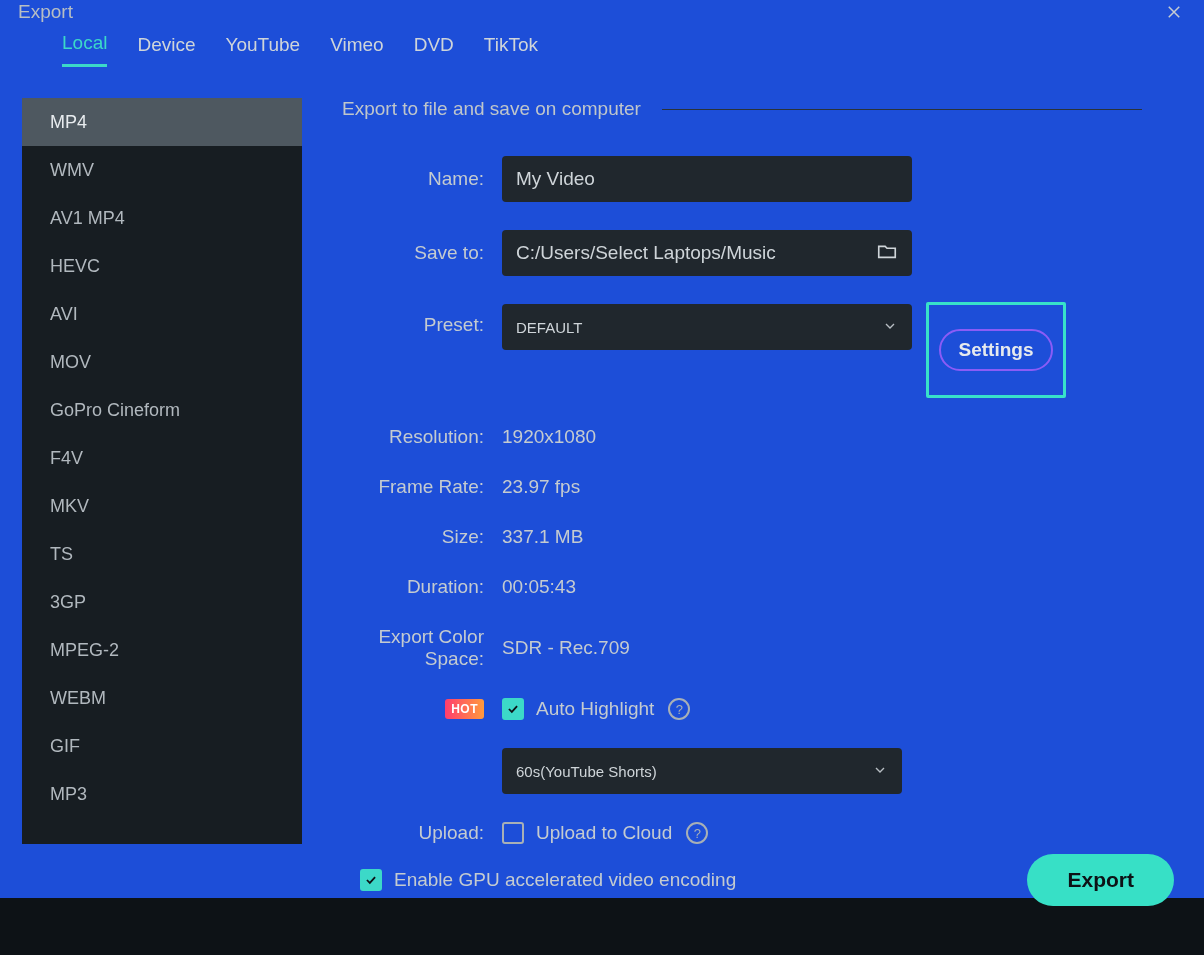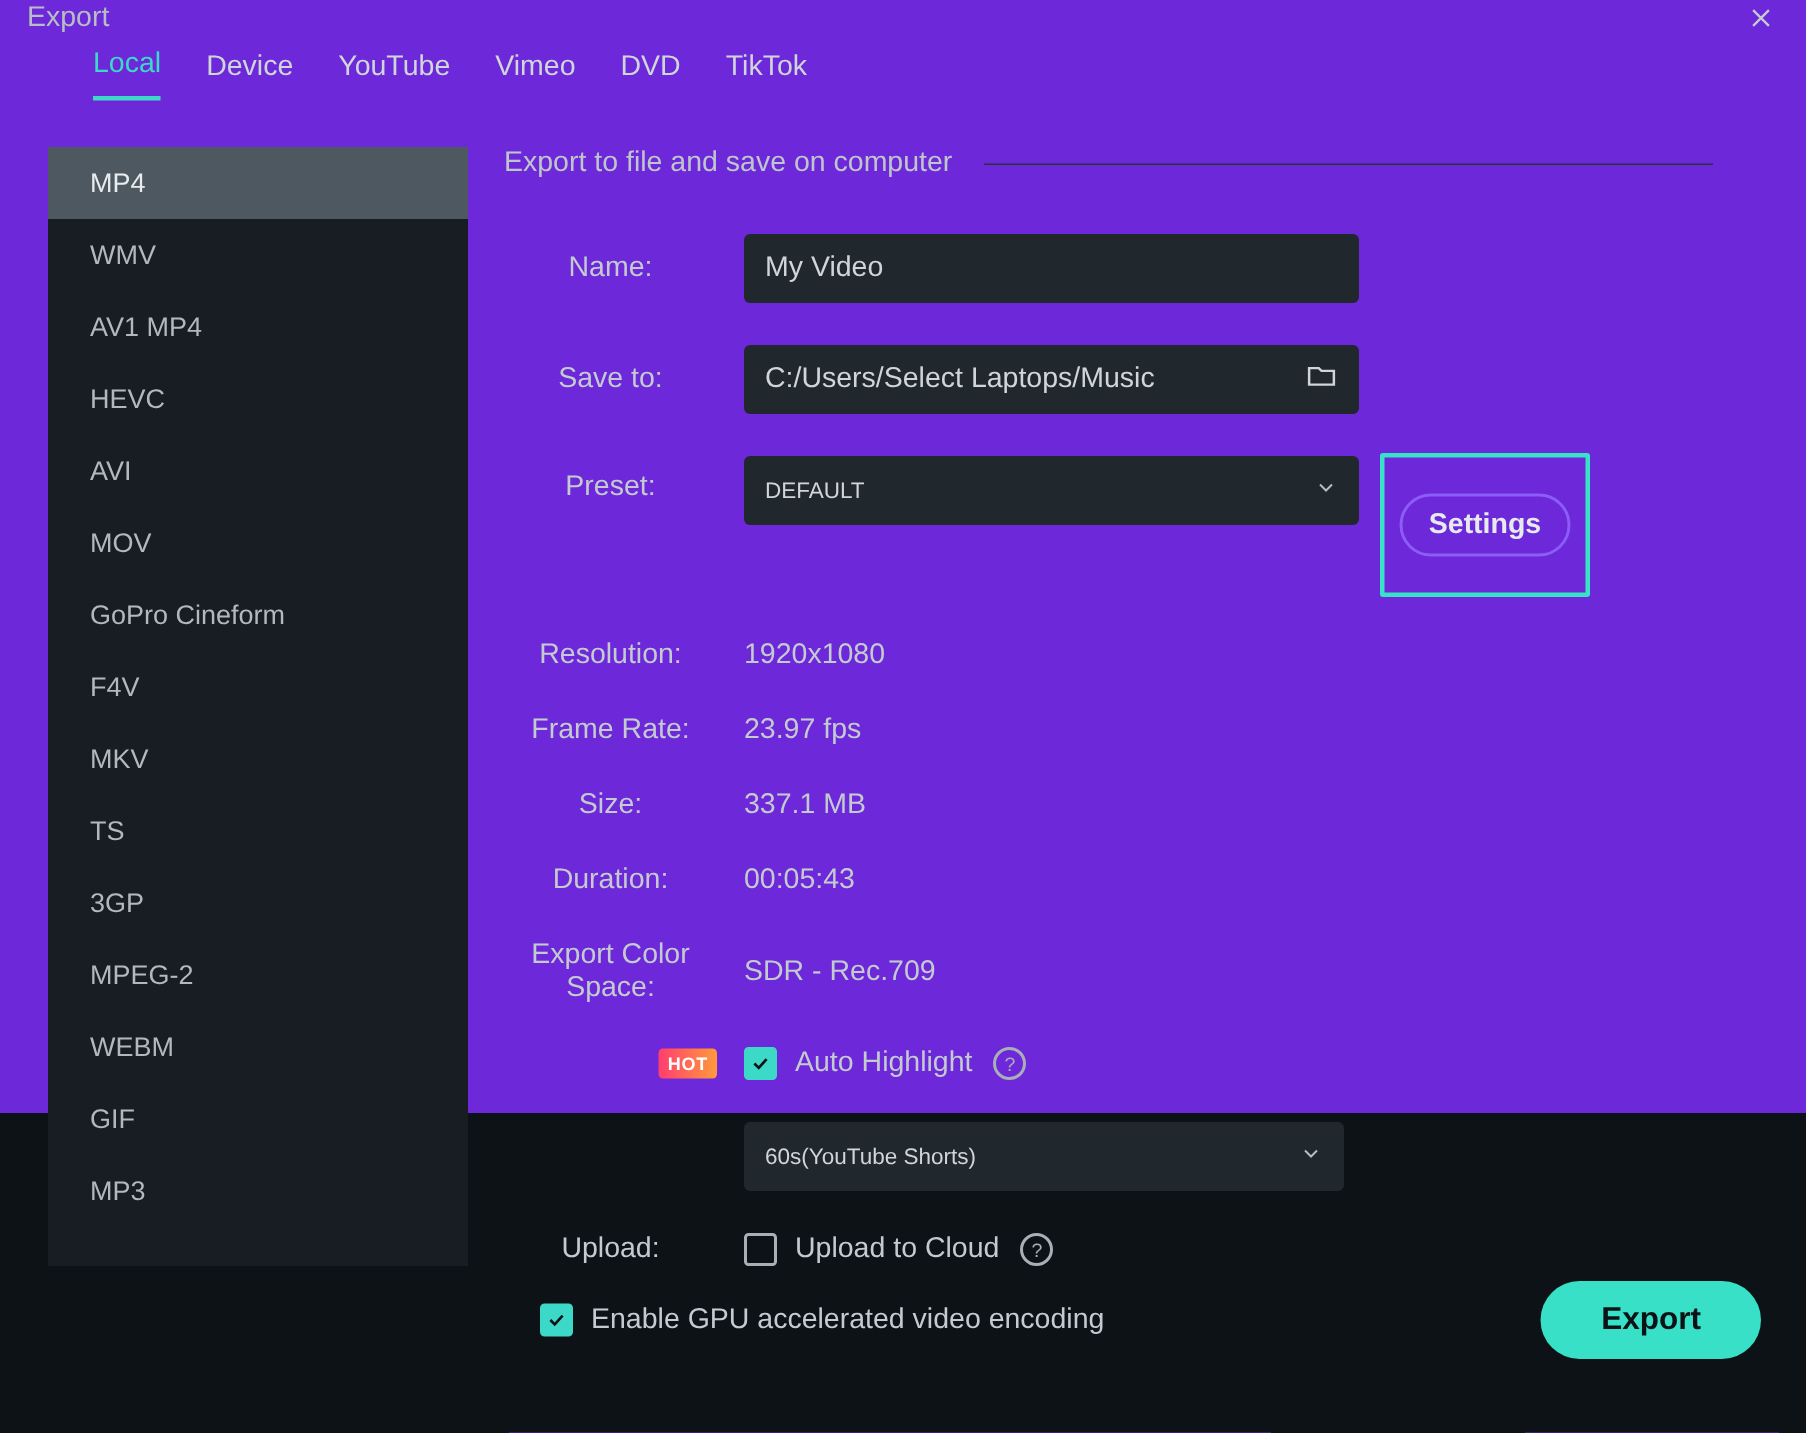--- a/index.html
+++ b/index.html
@@ -1,45 +1,45 @@
 <!DOCTYPE html>
 <html><head>
 <meta charset="utf-8">
 <style>
   * { box-sizing: border-box; margin: 0; padding: 0; font-family: -apple-system, BlinkMacSystemFont, "Segoe UI", Arial, sans-serif; }
   body { background: #0d1216; width: 1204px; height: 955px; overflow: hidden; color: #a8b0b6; }
 
-  .window { width: 1204px; height: 742px; background: #6d28d9; display: flex; flex-direction: column; }
+  .window { width: 1204px; height: 898px; background: #1d4ed8; display: flex; flex-direction: column; }
 
   
   .titlebar { height: 50px; display: flex; align-items: center; justify-content: space-between; padding: 0 18px; }
   .titlebar-title { font-size: 19px; color: #b7bec3; }
   .close-btn { width: 24px; height: 24px; display:flex; align-items:center; justify-content:center; cursor:pointer; }
   .close-btn svg { width: 18px; height:18px; stroke:#c6cdd2; stroke-width:2; }
 
   
   .tabs { display:flex; gap: 30px; padding: 0 22px; height: 46px; align-items: center; border-bottom: 1px solid #00000000; margin-left: 40px; }
   .tab { font-size: 19px; color:#cfd5d9; padding: 8px 0 10px 0; cursor:pointer; }
   .tab.active { color:#3cd9c8; border-bottom: 3px solid #3cd9c8; }
 
-  .body { flex:1; display:flex; padding: 30px 22px 10px 32px; gap: 24px; }
+  .body { flex:1; display:flex; padding: 30px 22px 10px 22px; gap: 40px; }
 
   
   .sidebar { width: 280px; background:#171d22; display:flex; flex-direction:column; }
   .fmt-item { height: 48px; display:flex; align-items:center; padding-left: 28px; font-size: 18px; color:#b1b8be; cursor:pointer; }
   .fmt-item.active { background:#4e5860; color:#e8ecef; }
 
   
   .main { flex:1; display:flex; flex-direction:column; }
   .section-title { font-size: 19px; color:#bfc6cb; margin-bottom: 0px; position:relative; }
   .section-title::after { content:""; position:absolute; left: 320px; right: 40px; top: 50%; height:1px; background:#2a3238; }
 
   .form { margin-top: 36px; display:flex; flex-direction:column; gap: 28px; }
   .row { display:flex; align-items:center; }
-  .label { width: 160px; text-align:center; font-size: 19px; color:#c4cbd0; padding-right: 18px; }
+  .label { width: 160px; text-align:right; font-size: 19px; color:#c4cbd0; padding-right: 18px; }
   .val { font-size: 19px; color:#c4cbd0; }
   .input-box { width: 410px; height: 46px; background:#20272d; border-radius:4px; display:flex; align-items:center; padding: 0 14px; font-size: 19px; color:#cfd5d9; }
   .input-box.with-icon { justify-content:space-between; }
   .folder-icon svg { width:22px; height:22px; stroke:#cfd5d9; stroke-width:1.8; fill:none; }
   .select-box { width: 410px; height: 46px; background:#20272d; border-radius:4px; display:flex; align-items:center; justify-content:space-between; padding: 0 14px; font-size: 15px; color:#cfd5d9; cursor:pointer; }
   .chev svg { width:16px; height:16px; stroke:#b7bec3; stroke-width:2; fill:none; }
 
   .settings-wrap { width:140px; height:96px; border:3px solid #38e2c9; margin-left:14px; display:flex; align-items:center; justify-content:center; border-radius:2px; margin-top:-2px;}
   .settings-btn { border:2px solid #8b5cf6; border-radius:22px; padding:8px 18px; font-size:19px; font-weight:600; color:#e6eaed; cursor:pointer; }
 

